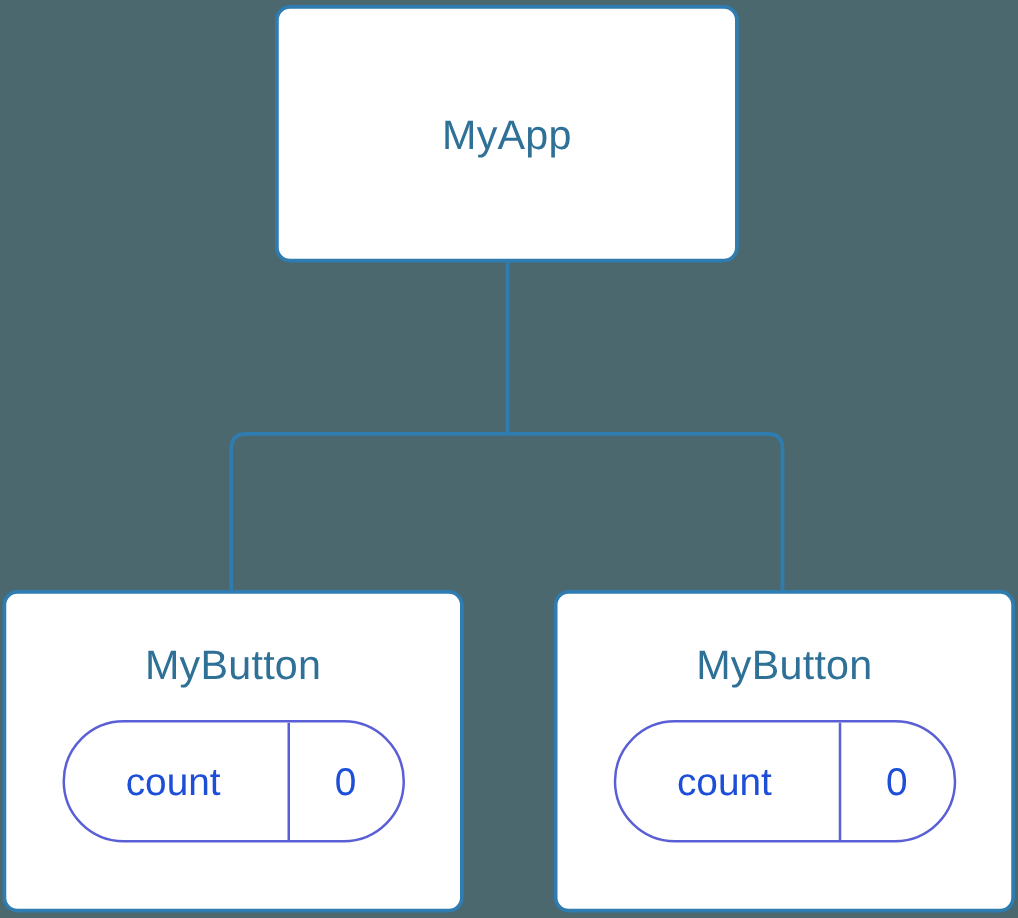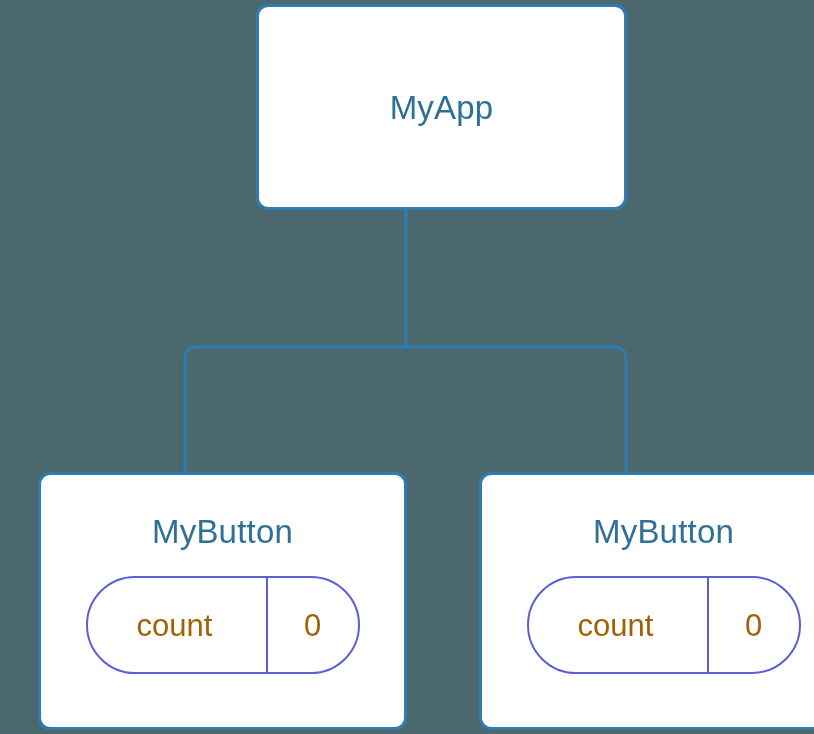--- a/index.html
+++ b/index.html
@@ -32,21 +32,20 @@
   
   .node {
     position: absolute;
     box-sizing: border-box;
     background: #ffffff;
     border: 3px solid #2e7cb0;
     border-radius: 12px;
     display: flex;
     flex-direction: column;
     align-items: center;
-    margin-left: 36px;
   }
   .node-root {
     left: 220px;
     top: 4px;
     width: 371px;
     height: 206px;
     justify-content: center;
   }
   .node-child-left {
     left: 2px;
@@ -84,21 +83,21 @@
     display: flex;
     align-items: stretch;
     background: #ffffff;
     overflow: hidden;
   }
   .state-key,
   .state-value {
     display: flex;
     align-items: center;
     justify-content: center;
-    color: #a16207;
+    color: #1d4ed8;
     font-size: 31px;
     line-height: 1;
     white-space: nowrap;
   }
   .state-key {
     width: 174px;
     padding-right: 4px;
   }
   .state-value {
     width: 90px;

